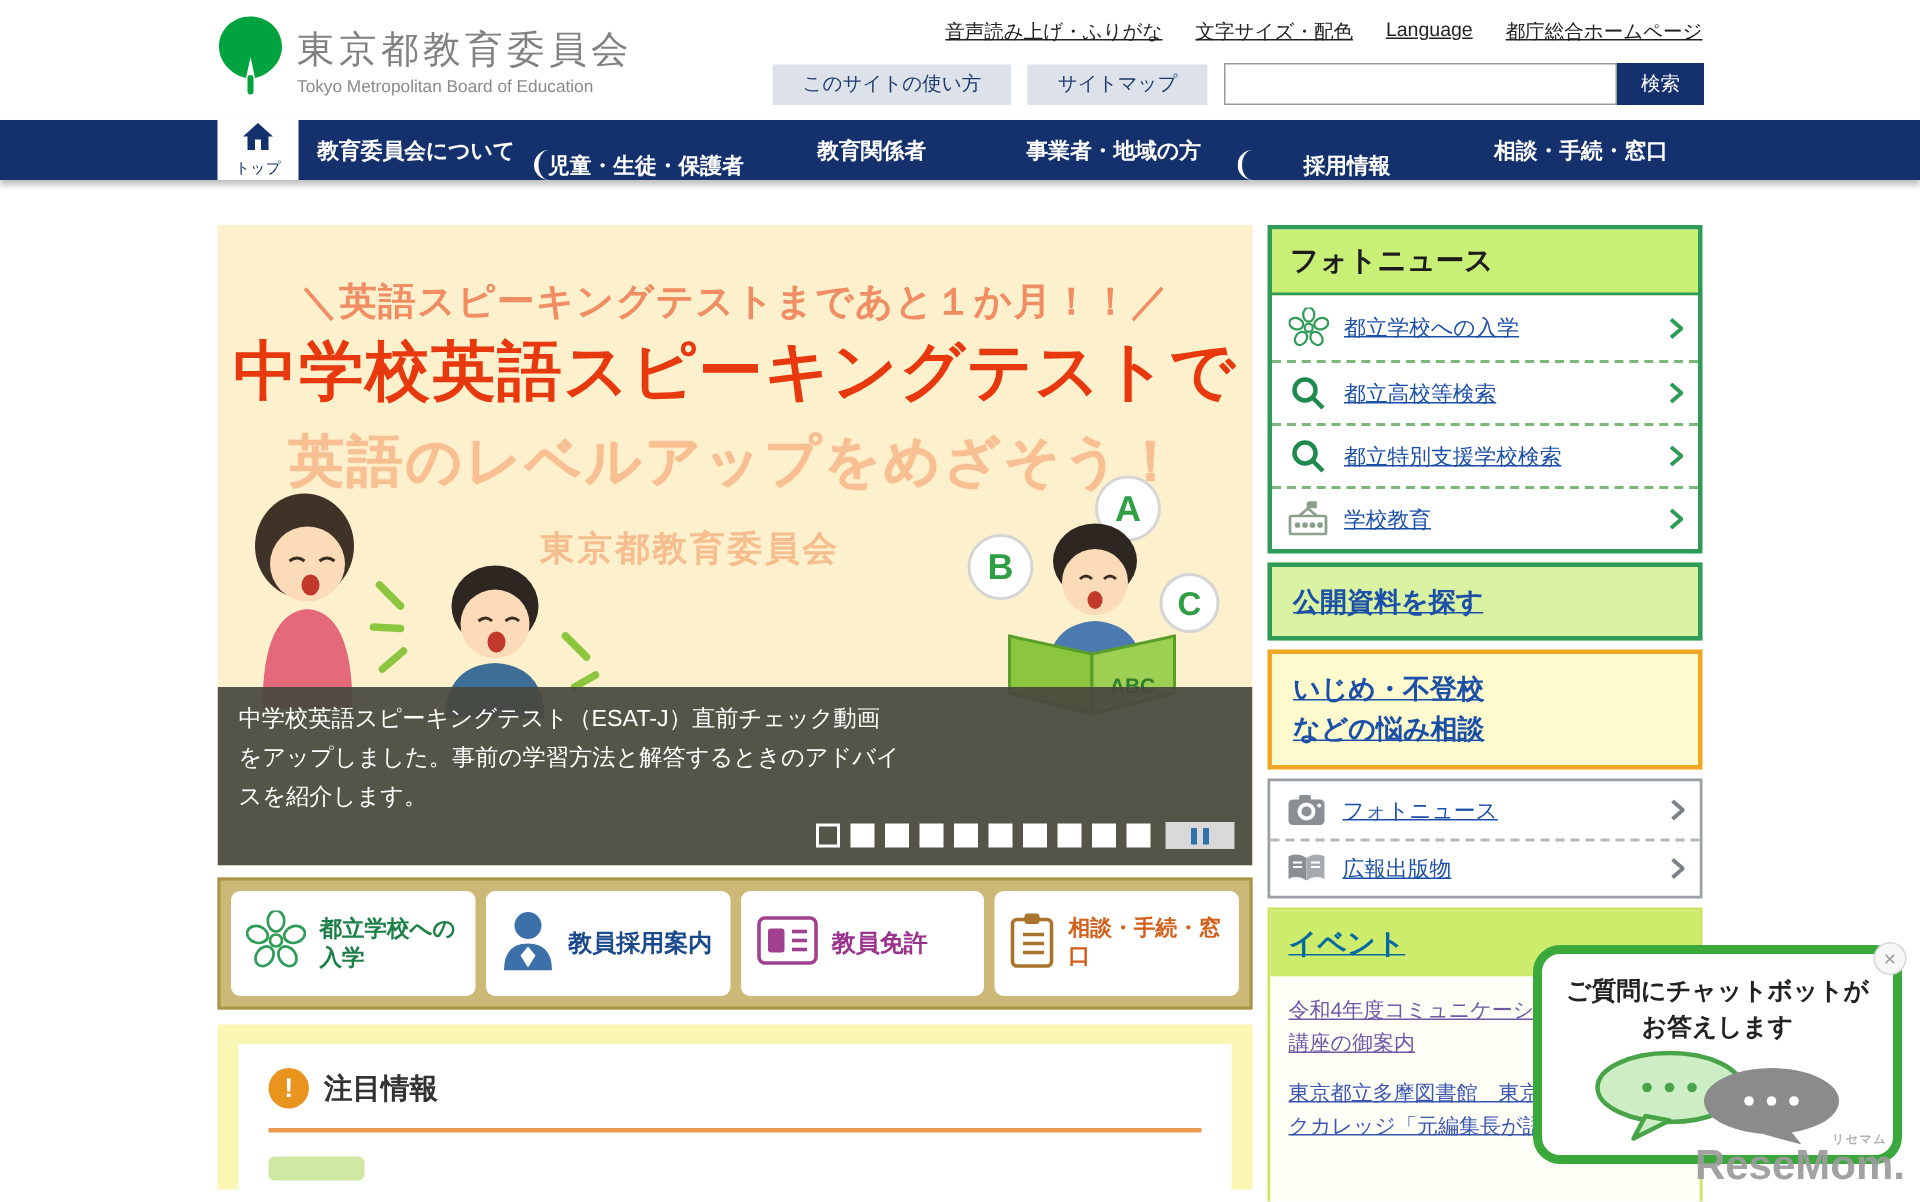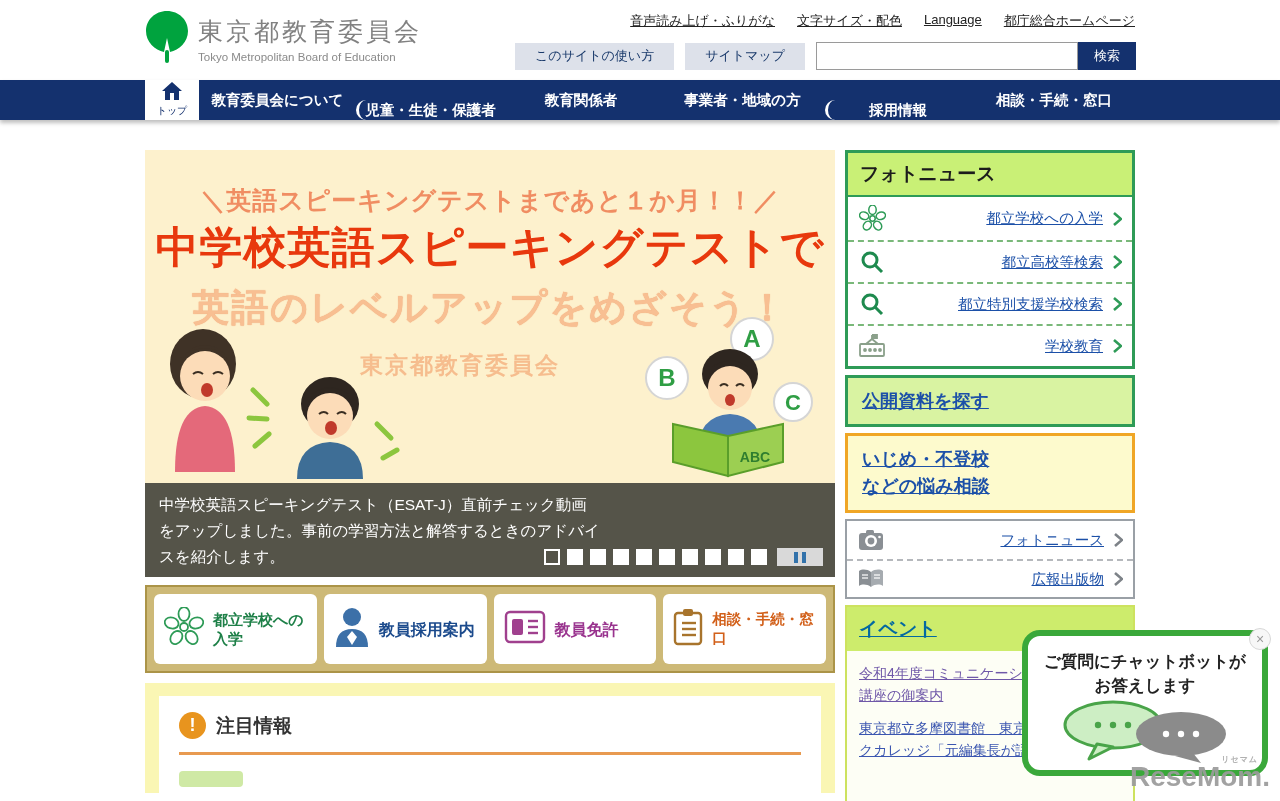--- a/index.html
+++ b/index.html
@@ -38,21 +38,21 @@
 
   
   .hero { position:relative; width:690px; height:427px; background:#fdf1cd; overflow:hidden; cursor:pointer; }
   .hero-line1 { padding-top:34px; text-align:center; color:#f08d62; font-size:25px; font-weight:bold; letter-spacing:1px; }
   .hero-line2 { text-align:center; color:#e8380d; font-size:43px; font-weight:bold; letter-spacing:1px; margin-top:2px; }
   .hero-line3 { text-align:center; color:#f8bf92; font-size:37px; font-weight:bold; letter-spacing:2px; margin-top:6px;
     text-shadow:0 0 1px #eda06e; }
   .hero-org { position:absolute; top:200px; left:0; right:60px; text-align:center; color:#f6bd8e;
     font-size:23px; font-weight:bold; letter-spacing:2px; }
   .hero-art { position:absolute; left:0; top:162px; }
-  .hero-caption { position:absolute; left:0; bottom:0; width:100%; height:94px;
+  .hero-caption { position:absolute; left:0; bottom:0; width:100%; height:119px;
     background:rgba(72,72,62,.93); color:#fff; padding:9px 14px; }
   .hero-caption .cap-line { font-size:15.5px; line-height:26px; }
   .pagination { position:absolute; right:12px; bottom:11px; display:flex; gap:7px; align-items:center; }
   .pagination .sq { width:16px; height:16px; background:#fff; cursor:pointer; }
   .pagination .sq.current { background:transparent; border:2px solid #fff; }
   .pause-btn { width:46px; height:18px; background:#d9d9d9; border:none; display:flex; gap:4px;
     align-items:center; justify-content:center; cursor:pointer; margin-left:3px; }
   .pause-btn i { display:block; width:4px; height:11px; background:#3272aa; }
 
   
@@ -71,21 +71,21 @@
   .notice-title { font-size:19px; font-weight:bold; color:#333; }
   .notice-hr { border:none; border-top:3px solid #e89a50; margin-top:13px; }
   .notice-tag { margin-top:16px; width:64px; height:16px; background:#cfe9a5; border-radius:4px; }
   .excl { width:27px; height:27px; border-radius:50%; background:#e8941e; color:#fff; font-weight:bold;
     font-size:18px; display:flex; align-items:center; justify-content:center; }
 
   
   .sb-box1 { border:3px solid #2e9b57; background:#fff; }
   .sb-box1 .hd { background:#c9f076; border-bottom:2px solid #2e9b57; padding:8px 12px;
     font-size:19px; font-weight:bold; color:#1c1c1c; }
-  .sb-row { display:flex; align-items:center; gap:10px; padding:8px 10px; cursor:pointer; background:#fff;text-align:right; }
+  .sb-row { display:flex; align-items:center; gap:10px; padding:8px 10px; cursor:pointer; background:#fff; }
   .sb-row + .sb-row { border-top:2px dashed #7ab87a; }
   .sb-row a { color:#1c50a8; font-size:14.5px; flex:1; }
   .sb-row .ic { width:28px; display:flex; justify-content:center; }
   .sb-green-link { margin-top:6px; border:3px solid #2e9b57; background:#d9f3a2; padding:11px 14px; }
   .sb-green-link a { color:#1c50a8; font-size:18px; font-weight:bold; }
   .sb-yellow-link { margin-top:6px; border:3px solid #f0a625; background:#fdfacd; padding:10px 14px; }
   .sb-yellow-link a { color:#1c50a8; font-size:18px; font-weight:bold; line-height:27px; display:block; }
   .sb-gray { margin-top:6px; border:2px solid #9aa0a6; background:#fff; }
   .sb-gray .sb-row + .sb-row { border-top:2px dashed #b5b8bc; }
   .sb-events { margin-top:6px; border:2px solid #cde25f; }

